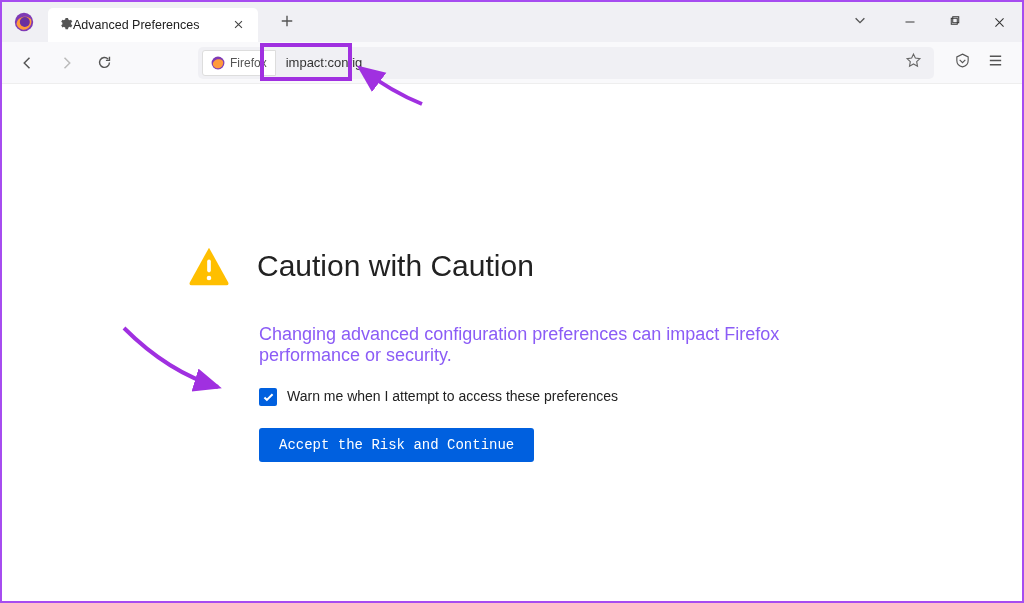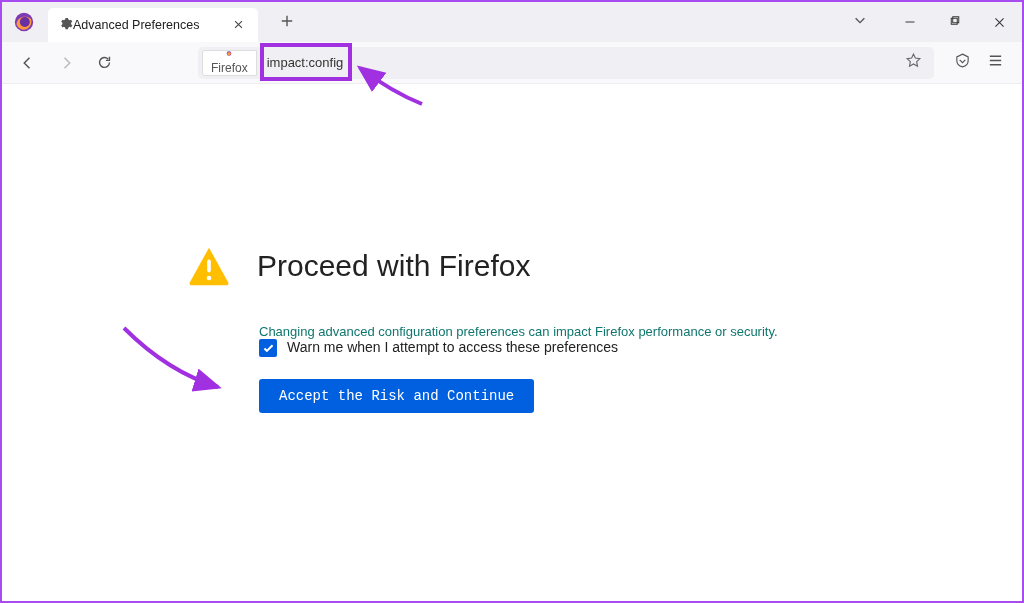--- a/index.html
+++ b/index.html
@@ -116,21 +116,20 @@
       border: 1px solid #ddd;
       border-radius: 3px 0 0 3px;
       height: 26px;
       display: flex;
       align-items: center;
       padding: 0 8px;
       gap: 5px;
       font-size: 12px;
       color: #555;
       margin-left: 4px;
-      flex-direction: column;
     }
     .urlbar-input {
       font-size: 13px;
       color: #333;
       padding: 0 10px;
       background: transparent;
       height: 100%;
       display: flex;
       align-items: center;
       flex: 1;
@@ -182,22 +181,23 @@
     }
     .warning-title {
       font-size: 30px;
       font-weight: 400;
       color: #222;
     }
     .warning-body {
       margin-left: 72px;
     }
     .warning-text {
-      font-size: 13px;
-      color: #0f766e;
+      font-size: 18px;
+      color: #8b5cf6;
+      margin-bottom: 22px;
     }
     .checkbox-row {
       display: flex;
       align-items: flex-start;
       gap: 10px;
       margin-bottom: 22px;
     }
     .checkbox {
       width: 18px;
       height: 18px;
@@ -342,21 +342,21 @@
 <div class="content">
   <div class="warning-panel">
     <div class="warning-header">
       <span class="warning-icon">
         <svg viewBox="0 0 48 48" width="44" height="44">
           <path fill="#ffbf00" d="M24 4 L45 42 Q46 45 43 45 L5 45 Q2 45 3 42 Z"></path>
           <rect x="22" y="17" width="4" height="14" rx="2" fill="#fff"></rect>
           <circle cx="24" cy="37" r="2.5" fill="#fff"></circle>
         </svg>
       </span>
-      <h1 class="warning-title">Proceed with Firefox</h1>
+      <h1 class="warning-title">Caution with Caution</h1>
     </div>
     <div class="warning-body">
       <p class="warning-text">Changing advanced configuration preferences can impact Firefox performance or security.</p>
       <div class="checkbox-row">
         <span class="checkbox">
           <svg viewBox="0 0 16 16" width="13" height="13">
               <path fill="none" stroke="#fff" stroke-width="2.5" d="M3 8l3 3 7-7"></path>
             </svg>
         </span>
         <span class="checkbox-label">Warn me when I attempt to access these preferences</span>

